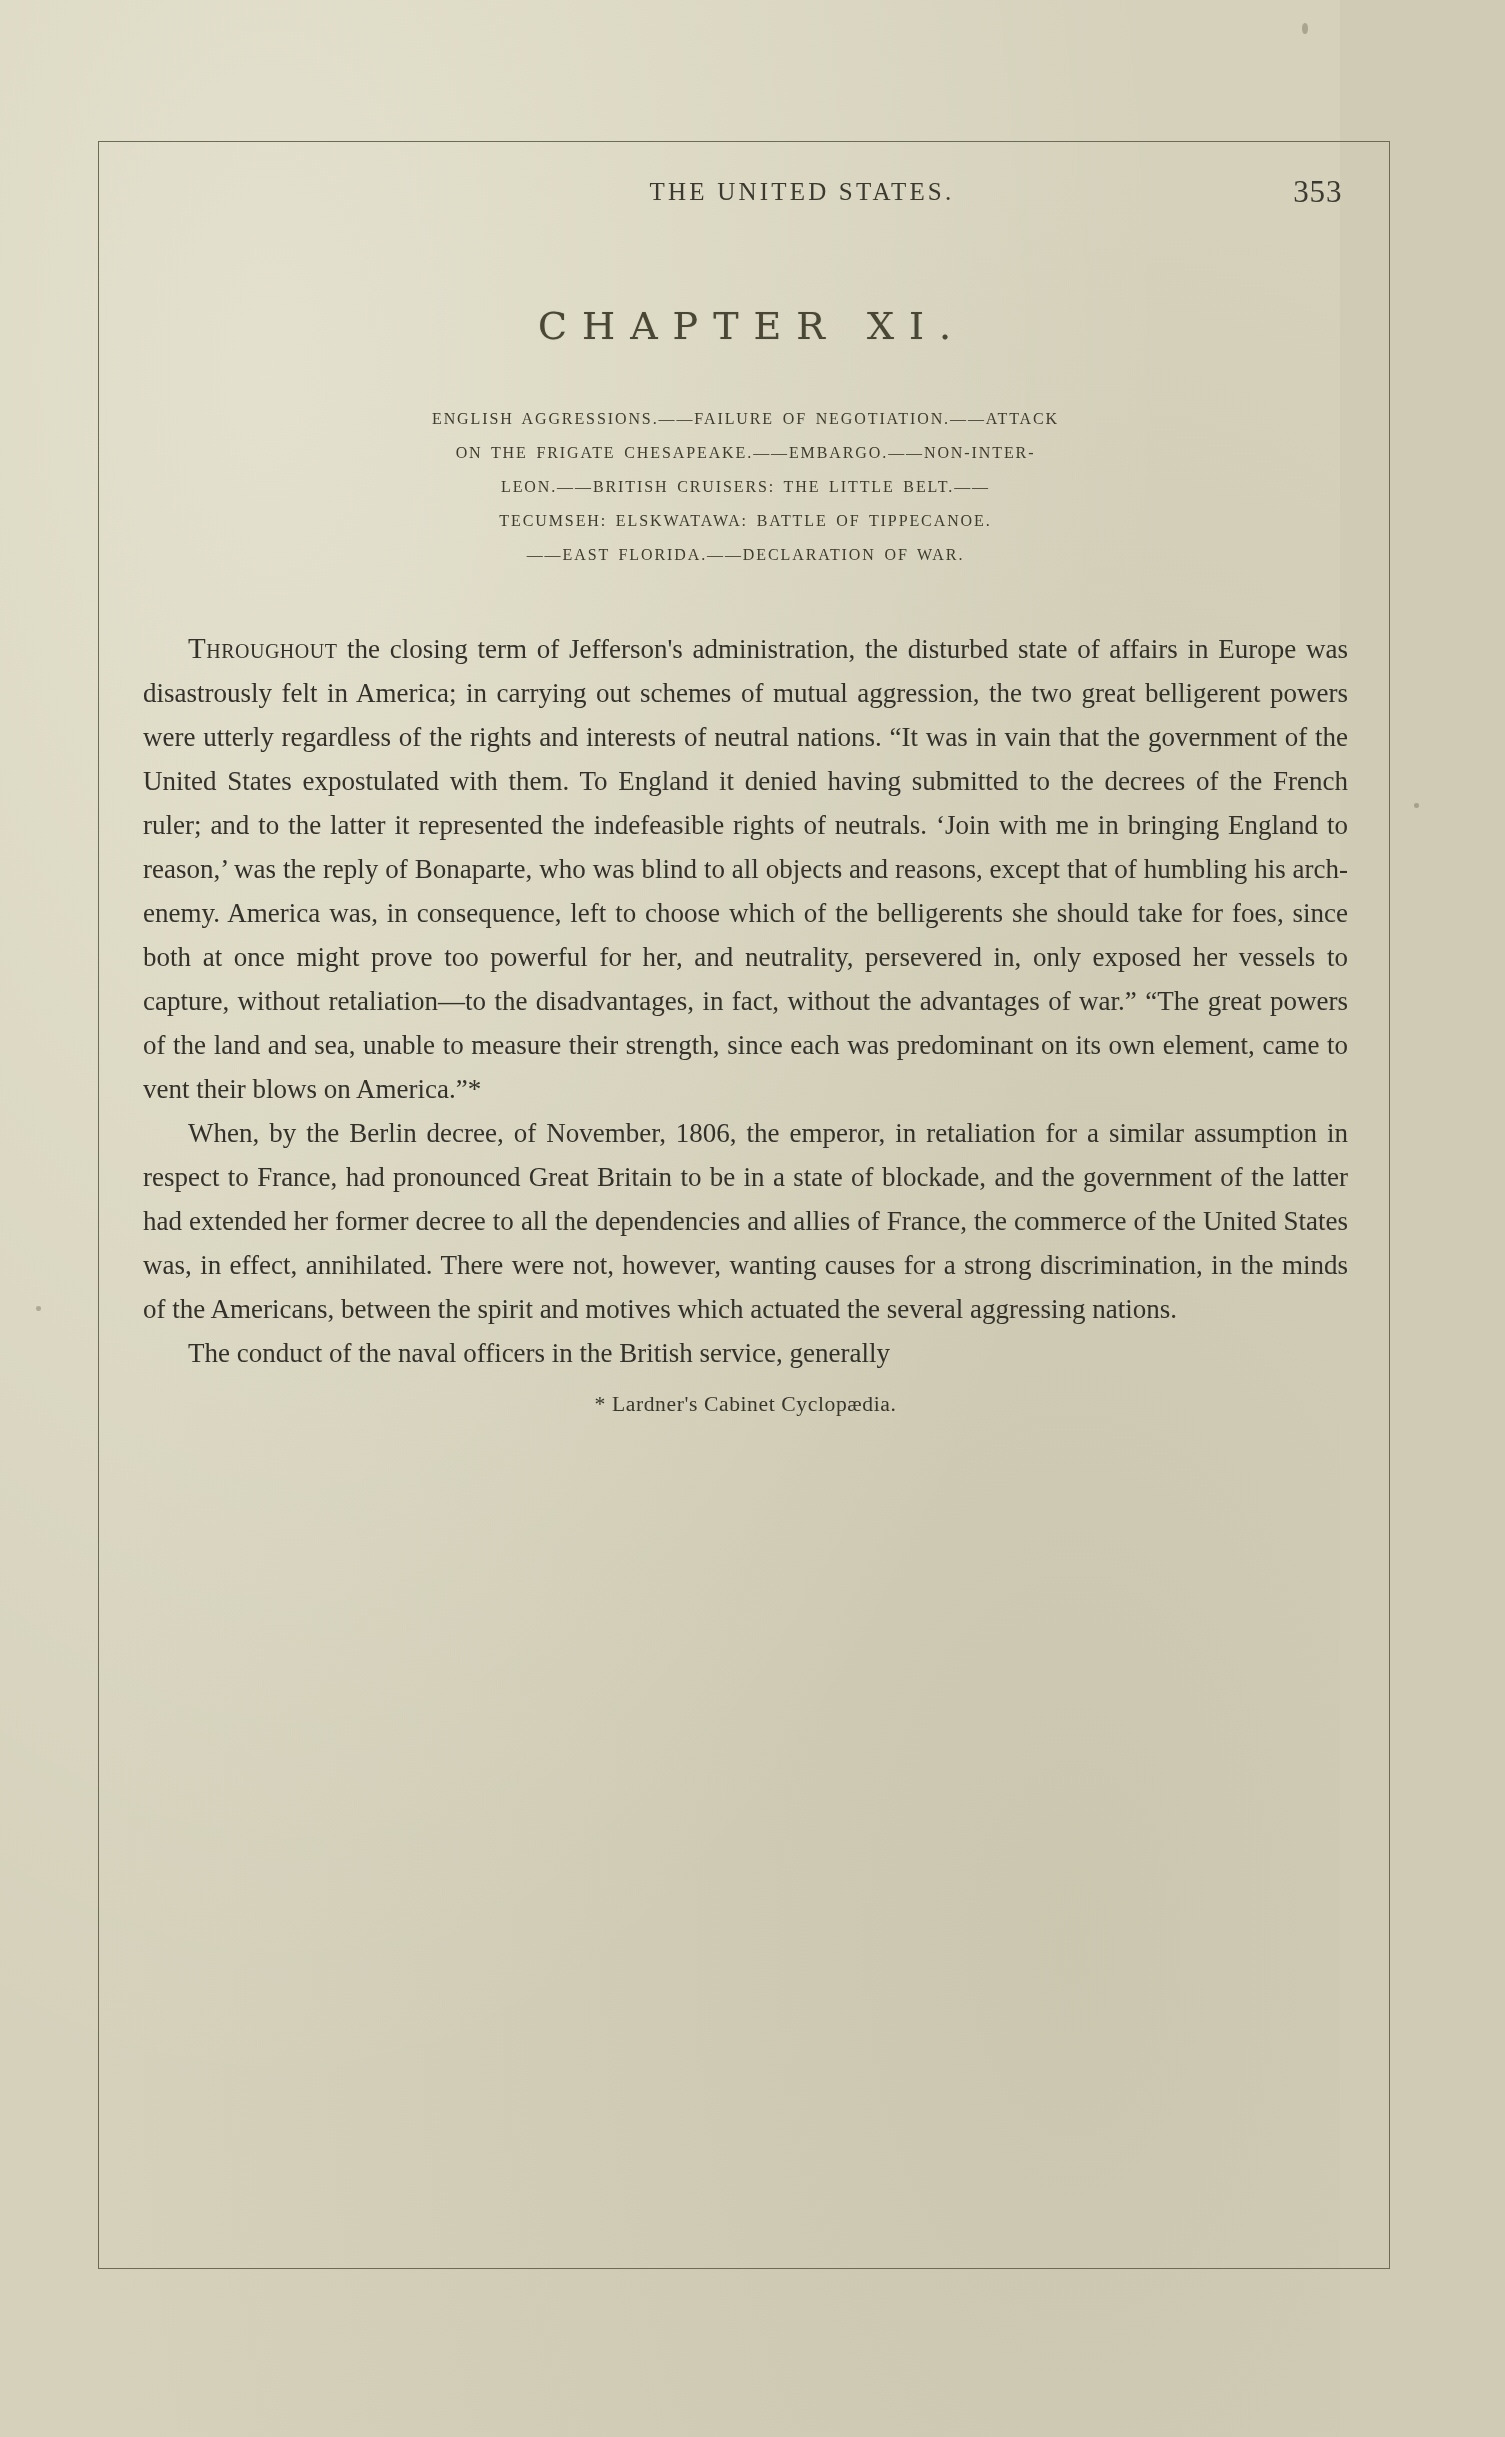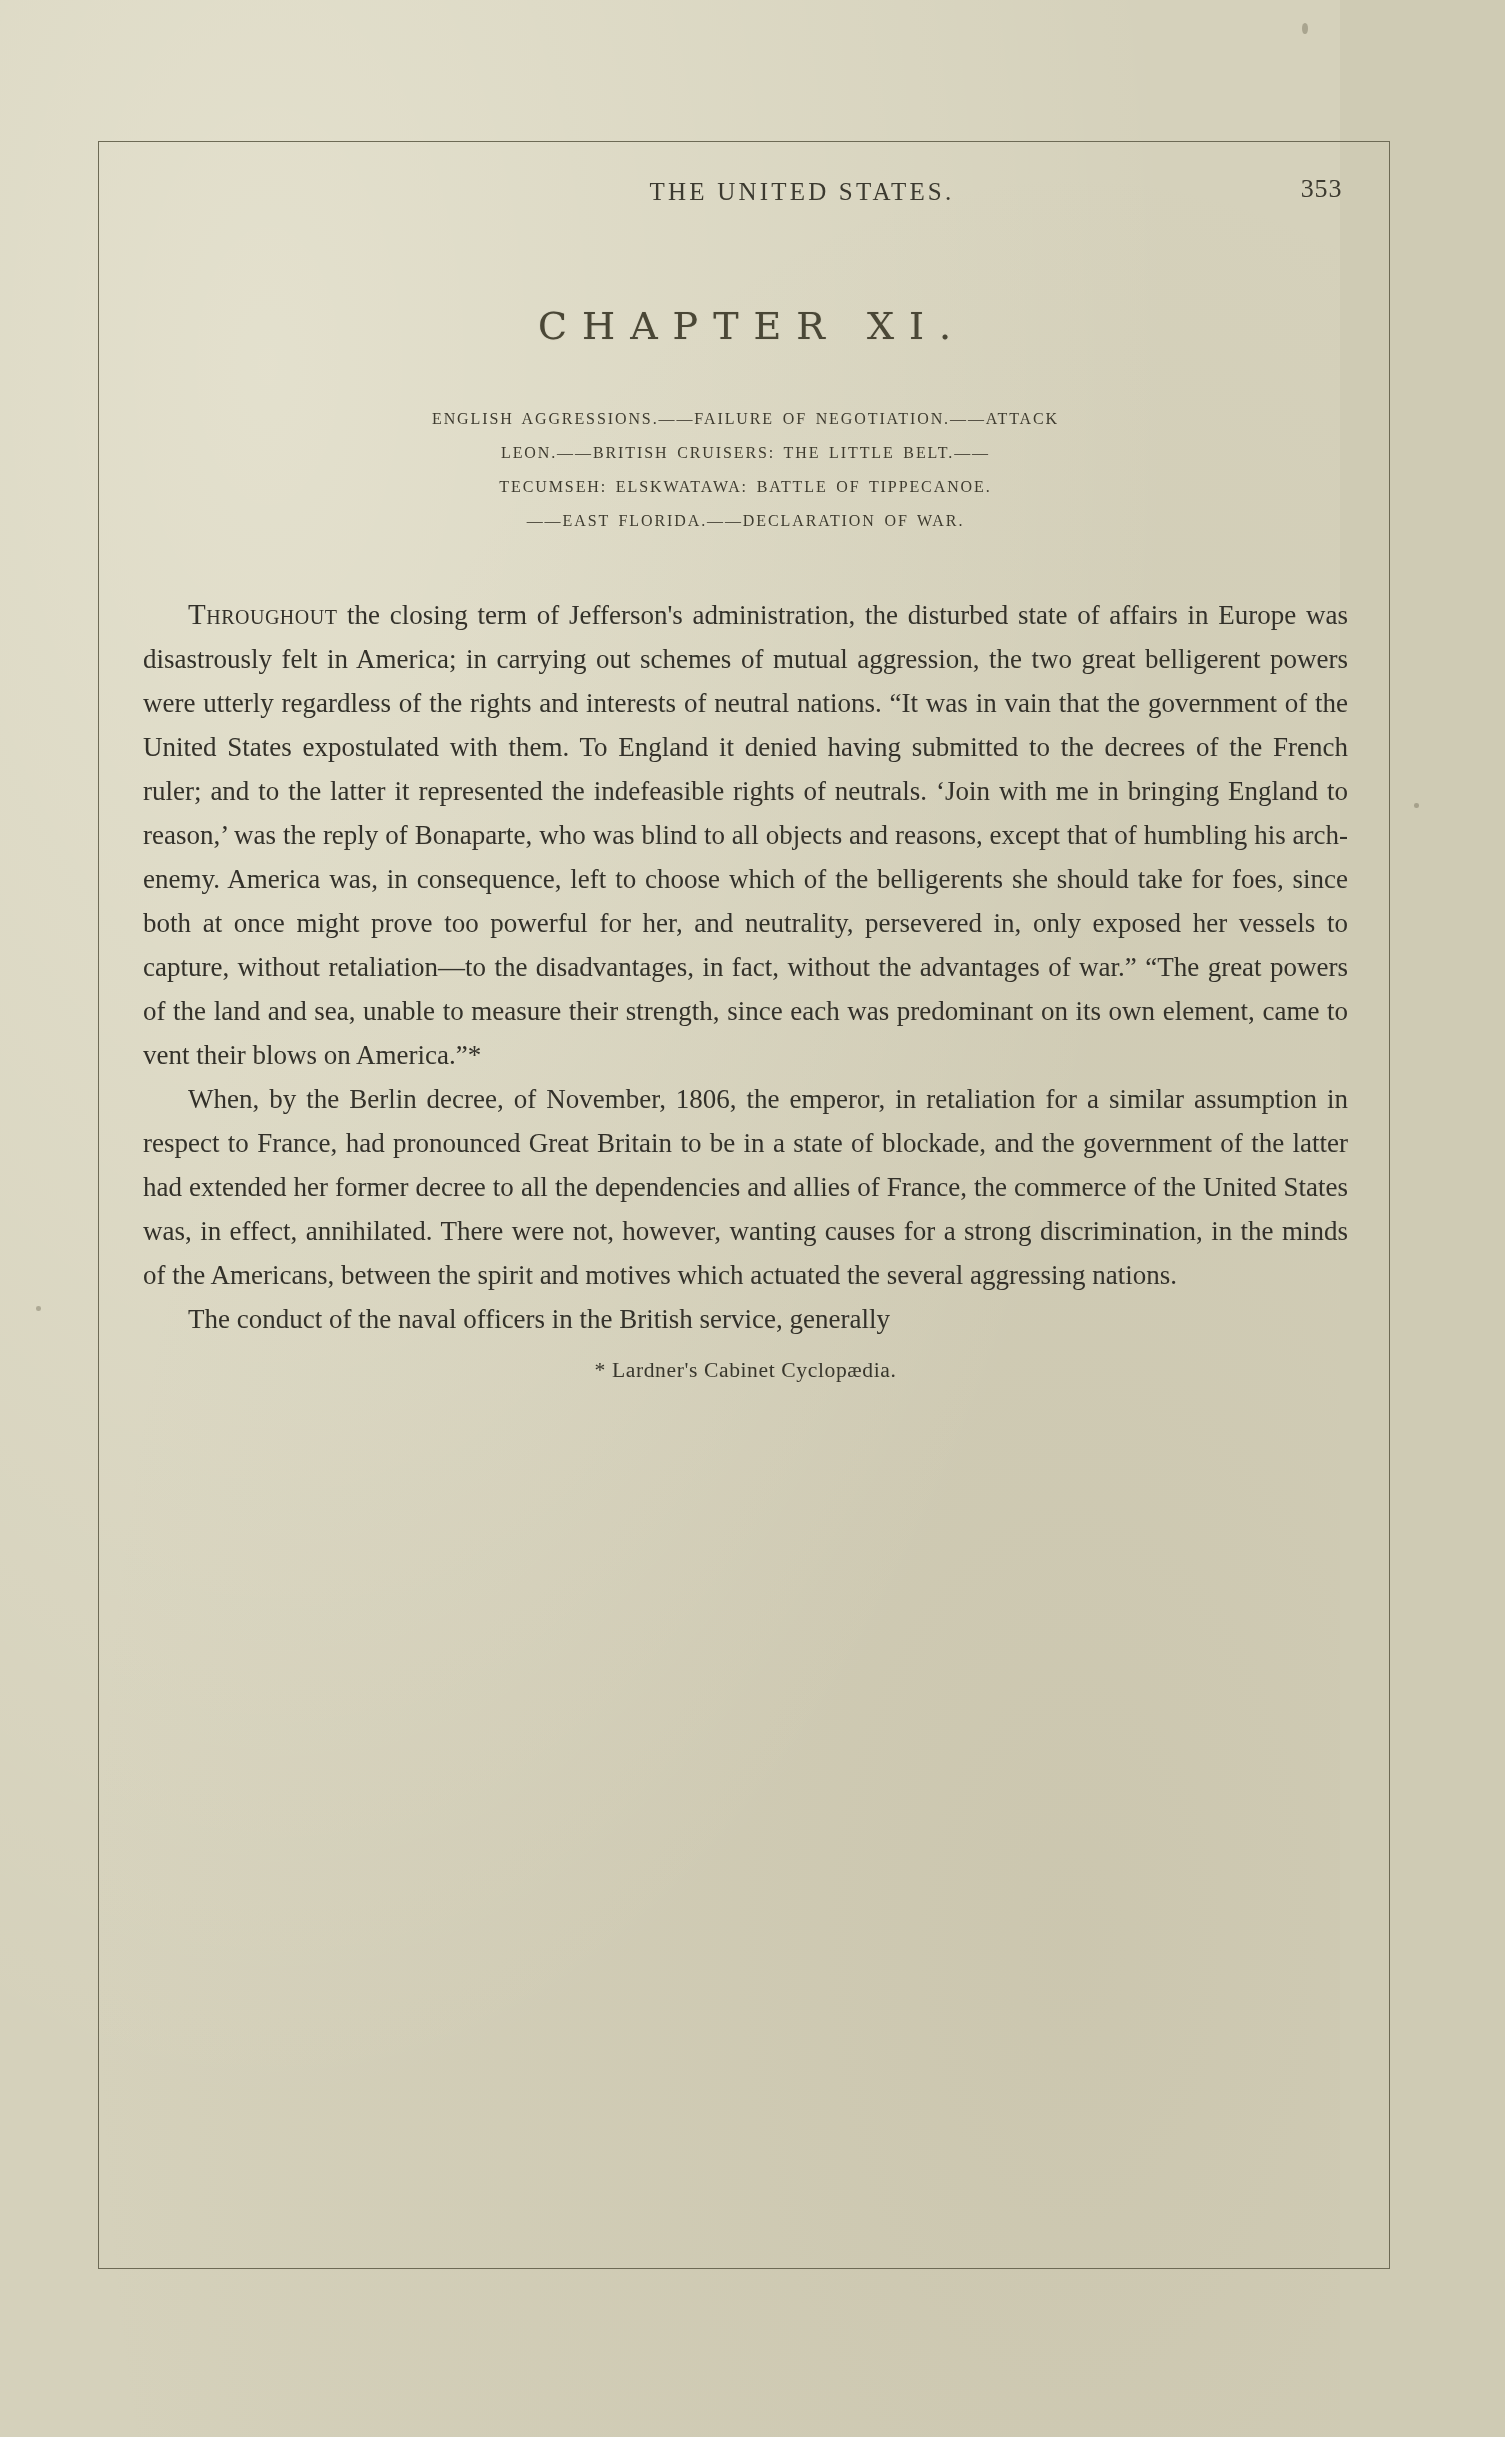--- a/index.html
+++ b/index.html
@@ -53,21 +53,21 @@
     font-size: 25px;
     letter-spacing: 3.2px;
     color: #3c3a30;
     font-family: "Liberation Serif", serif;
     padding-left: 113px;
   }
   .runhead-page {
     position: absolute;
     right: 5.6px;
     top: -3.8px;
-    font-size: 26px;
+    font-size: 31px;
     color: #3c3a30;
     letter-spacing: 0.9px;
   }
   
   .chapter-title {
     text-align: center;
     font-size: 38px;
     letter-spacing: 15px;
     color: #4a4736;
     margin: 77px 0 0 0;
@@ -147,20 +147,21 @@
 
     <div class="runhead">
       <div class="runhead-title">THE UNITED STATES.</div>
       <div class="runhead-page">353</div>
     </div>
 
     <h1 class="chapter-title">CHAPTER XI.</h1>
 
     <div class="argument">
       <div>ENGLISH AGGRESSIONS.——FAILURE OF NEGOTIATION.——ATTACK</div>
+      <div>ON THE FRIGATE CHESAPEAKE.——EMBARGO.——NON-INTER-</div>
       <div>LEON.——BRITISH CRUISERS: THE LITTLE BELT.——</div>
       <div>TECUMSEH: ELSKWATAWA: BATTLE OF TIPPECANOE.</div>
       <div>——EAST FLORIDA.——DECLARATION OF WAR.</div>
     </div>
 
     <div class="body-text">
       <p><span class="smallcaps">Throughout</span><span> the closing term of Jefferson's administration, the disturbed state of affairs in Europe was disastrously felt in America; in carrying out schemes of mutual aggression, the two great belligerent powers were utterly regardless of the rights and interests of neutral nations.  “It was in vain that the government of the United States expostulated with them.  To England it denied having submitted to the decrees of the French ruler; and to the latter it represented the indefeasible rights of neutrals.  ‘Join with me in bringing England to reason,’ was the reply of Bonaparte, who was blind to all objects and reasons, except that of humbling his arch-enemy.  America was, in consequence, left to choose which of the belligerents she should take for foes, since both at once might prove too powerful for her, and neutrality, persevered in, only exposed her vessels to capture, without retaliation—to the disadvantages, in fact, without the advantages of war.”  “The great powers of the land and sea, unable to measure their strength, since each was predominant on its own element, came to vent their blows on America.”*</span></p>
       <p><span>When, by the Berlin decree, of November, 1806, the emperor, in retaliation for a similar assumption in respect to France, had pronounced Great Britain to be in a state of blockade, and the government of the latter had extended her former decree to all the dependencies and allies of France, the commerce of the United States was, in effect, annihilated.  There were not, however, wanting causes for a strong discrimination, in the minds of the Americans, between the spirit and motives which actuated the several aggressing nations.</span></p>
       <p><span>The conduct of the naval officers in the British service, generally</span></p>
     </div>

